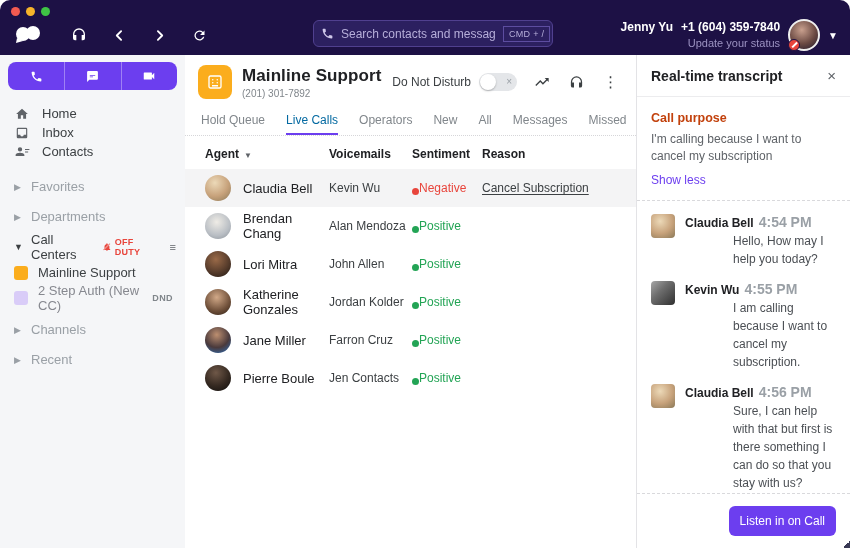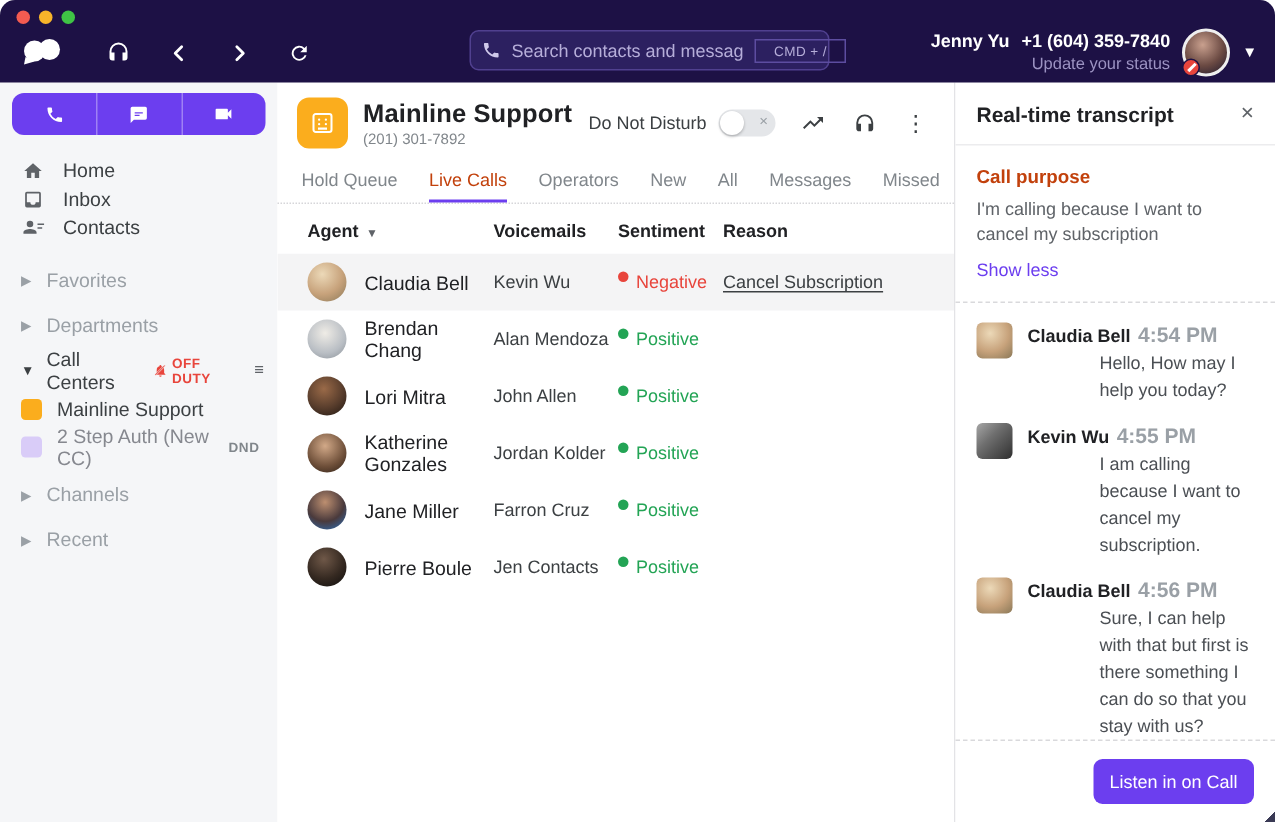--- a/index.html
+++ b/index.html
@@ -13,21 +13,21 @@
   .traffic span { width:9px; height:9px; border-radius:50%; display:block; }
   .t-red{background:#f35b51;} .t-yel{background:#f7b42a;} .t-grn{background:#3fc445;}
   .tb-row { position:absolute; top:20px; left:0; right:0; height:30px; display:flex; align-items:center; }
   .logo { margin-left:12px; width:32px; height:22px; position:relative; }
   .tb-icons { display:flex; align-items:center; gap:22px; margin-left:26px; color:#fff; }
   .tb-icon { width:18px; height:18px; display:flex; align-items:center; justify-content:center; cursor:pointer; }
   .searchbox { position:absolute; left:313px; top:0; width:240px; height:27px; background:#2c2060; border:1px solid #50408f; border-radius:6px; display:flex; align-items:center; padding:0 7px; gap:7px; }
   .searchbox svg { flex:0 0 auto; }
   .searchbox input { background:transparent; border:0; outline:0; color:#c9c2e6; font-size:12px; flex:1; font-family:"Liberation Sans", sans-serif; }
   .searchbox input::placeholder { color:#b6aed9; }
-  .kbd { border:1px solid #5d4da0; border-radius:0; font-size:9px; color:#b6aed9; padding:2px 12px; letter-spacing:.3px; white-space:nowrap; }
+  .kbd { border:1px solid #5d4da0; border-radius:0; font-size:9px; color:#b6aed9; padding:2px 5px; letter-spacing:.3px; white-space:nowrap; }
   .userblock { position:absolute; right:12px; top:0; height:30px; display:flex; align-items:center; gap:8px; }
   .usertext { text-align:right; line-height:1.3; }
   .username-line { font-size:12px; font-weight:bold; color:#fff; }
   .username-line .phone { font-weight:bold; margin-left:8px; }
   .userstatus { font-size:11px; color:#9c93c2;text-align:right; }
   .uavatar { width:32px; height:32px; border-radius:50%; position:relative; background:radial-gradient(circle at 42% 32%, #c9a08e, #6b4a43 55%, #2e2230 90%); border:2px solid #efefef; }
   .dnd-badge { position:absolute; left:-2px; bottom:-2px; width:12px; height:12px; border-radius:50%; background:#e8453c; border:1.5px solid #1d1145; }
   .dnd-badge::after { content:""; position:absolute; left:1.5px; top:4.2px; width:7px; height:1.6px; background:#fff; transform:rotate(-45deg); }
   .chev-down { color:#fff; font-size:10px; cursor:pointer; }
 
@@ -61,31 +61,31 @@
   .head-ctrls { margin-left:auto; display:flex; align-items:center; gap:16px; }
   .dnd-wrap { display:flex; align-items:center; gap:8px; font-size:12px; color:#3c4043; }
   .toggle { width:38px; height:18px; border-radius:9px; background:#e4e6e9; position:relative; cursor:pointer; }
   .toggle .knob { position:absolute; left:1px; top:1px; width:16px; height:16px; background:#fff; border-radius:50%; box-shadow:0 1px 2px rgba(0,0,0,.25); }
   .toggle .tx { position:absolute; right:5px; top:2.5px; font-size:10px; color:#9aa0a6; }
   .hicon { width:18px; height:18px; color:#3c4043; display:flex; align-items:center; justify-content:center; cursor:pointer; }
   .kebab { font-size:15px; color:#3c4043; cursor:pointer; padding:0 2px; }
 
   .tabs { display:flex; gap:21px; padding:14px 16px 0 16px; border-bottom:1px dotted #d6d6d9; }
   .tab { font-size:12px; color:#80868b; padding-bottom:8px; cursor:pointer; white-space:nowrap; }
-  .tab.active { color:#c2410c; box-shadow:inset 0 -2px 0 #6c3eef; }
+  .tab.active { color:#0369a1; box-shadow:inset 0 -2px 0 #6c3eef; }
 
   .thead, .trow { display:grid; grid-template-columns:124px 83px 70px 163px 1fr; align-items:center; padding:0 10px 0 20px; }
   .thead { height:30px; margin-top:3px; font-size:12px; font-weight:bold; color:#202124; }
   .thead .sort { font-size:8px; color:#5f6368; margin-left:5px; }
   .tbody { flex:1; overflow:hidden; }
   .trow { height:38px; font-size:12px; color:#3c4043; cursor:pointer; }
   .trow.selected { background:#f4f4f5; }
   .cell-agent { display:flex; align-items:center; gap:12px; font-size:13px; color:#202124; }
   .avatar { width:26px; height:26px; border-radius:50%; flex:0 0 auto; }
-  .sentiment { display:flex; align-items:flex-start; gap:5px; font-size:12px; }
+  .sentiment { display:flex; align-items:flex-end; font-size:12px; }
   .sentiment .dot { width:7px; height:7px; border-radius:50%; }
   .sentiment.neg { color:#e8453c; } .sentiment.neg .dot { background:#e8453c; }
   .sentiment.pos { color:#23a455; } .sentiment.pos .dot { background:#23a455; }
   .reason a { color:#3c4043; text-decoration:underline; text-underline-offset:2px; cursor:pointer; }
   .rowaction { text-align:right; }
   .rowaction a { color:#6c3eef; cursor:pointer; text-decoration:none; font-size:12px; }
 
   
   .av-claudia { background:radial-gradient(circle at 38% 30%, #ecd9b8, #c7a27b 55%, #97815f 90%); }
   .av-brendan { background:radial-gradient(circle at 45% 35%, #efece6, #b9bec4 60%, #8e959c 95%); }

